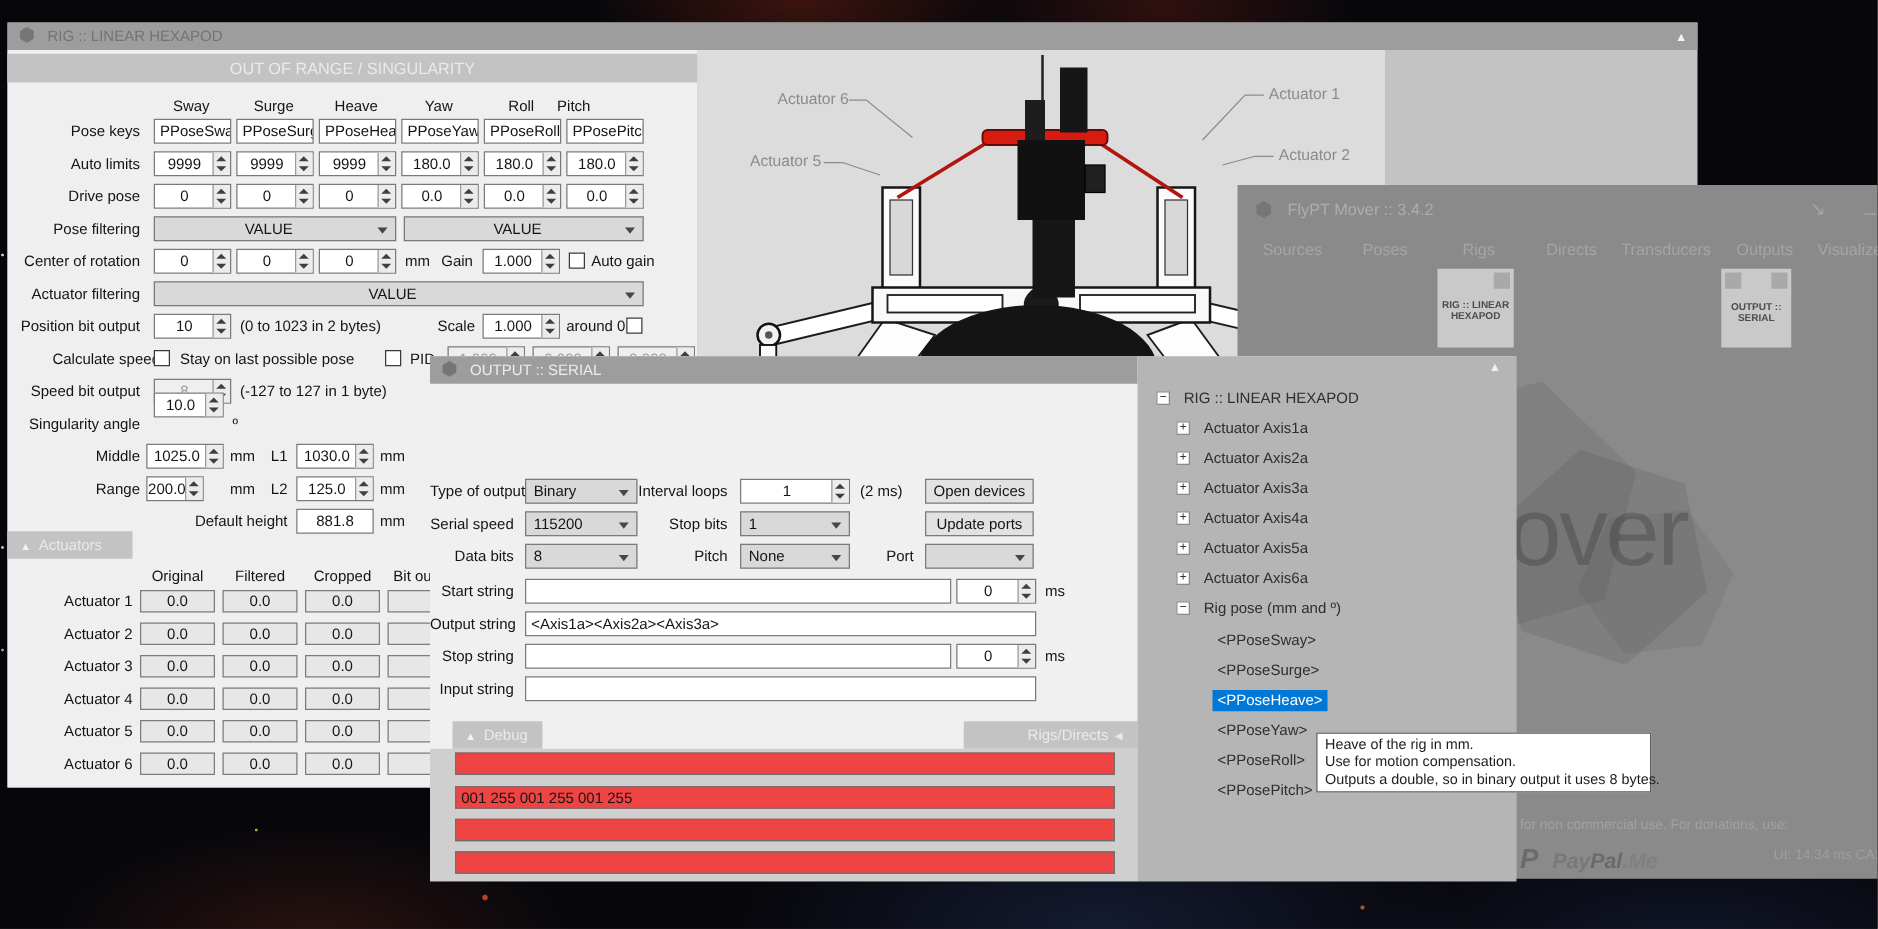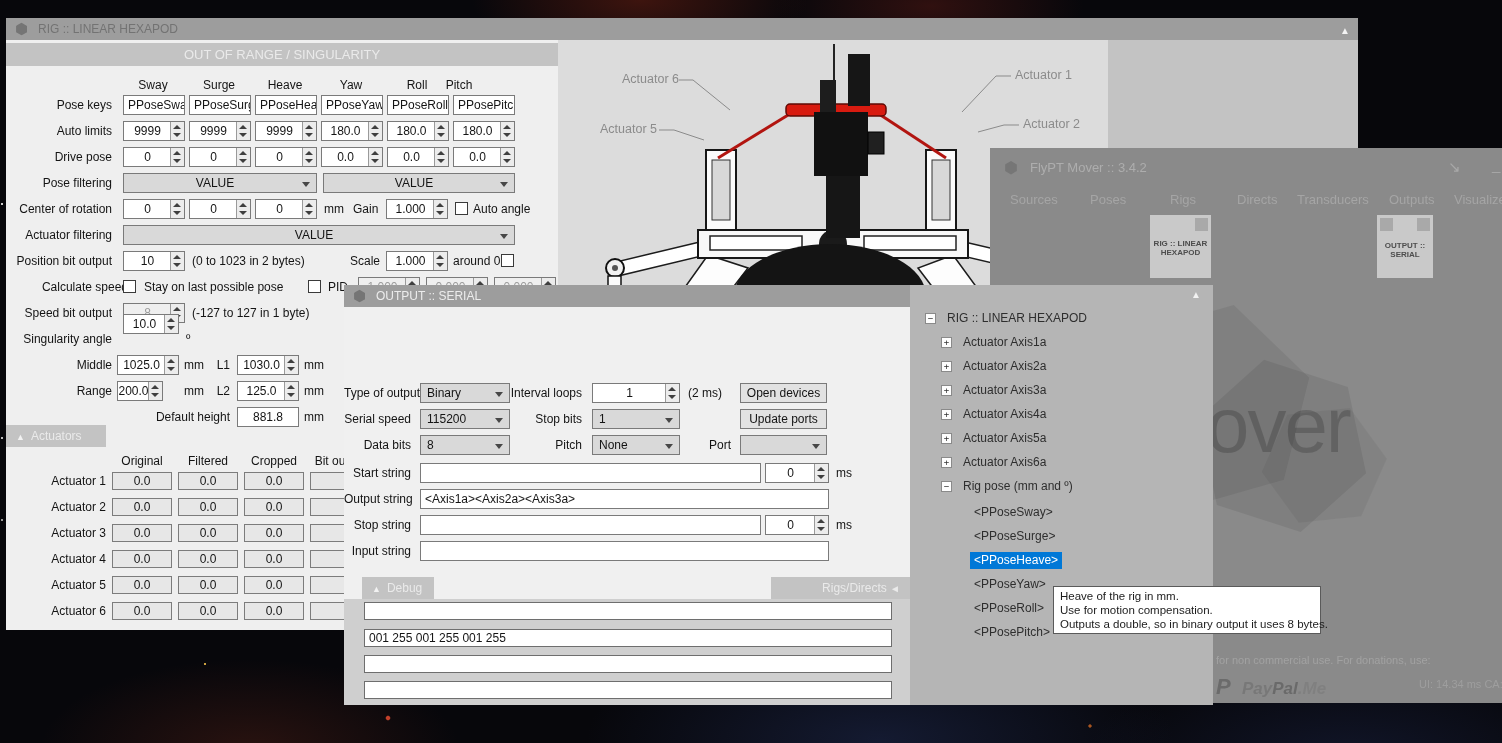--- a/index.html
+++ b/index.html
@@ -31,21 +31,21 @@
 .tab{position:absolute;background:#c3c3c3;color:#eaeaea;line-height:22px;height:22px;white-space:nowrap}
 .tab .tri{display:inline-block;margin:0 6px 0 10px;font-size:9px;color:#f2f2f2}
 .vbox{position:absolute;width:60px;height:18px;background:#e7e7e7;border:1px solid #7c7c7c;box-sizing:border-box;text-align:center;line-height:16px}
 .hdr{position:absolute;width:60px;text-align:center;white-space:nowrap}
 .tree-box{position:absolute;width:11px;height:11px;background:#fdfdfd;border:1px solid #8a8a8a;box-sizing:border-box;text-align:center;line-height:9px;font-size:9px;color:#333;font-family:"DejaVu Sans Mono",monospace}
 .titem{position:absolute;white-space:nowrap;line-height:17px;color:#2e2e2e}
 .titem.sel{background:#0078d7;color:#fff;padding:0 4px}
 .mtab{position:absolute;color:#a5a5a5;font-size:13px;white-space:nowrap}
 .card{position:absolute;background:#c9c9c9;text-align:center;font-size:8px;font-weight:bold;color:#4d4d4d}
 .card .sq{position:absolute;width:13px;height:13px;background:#a9a9a9}
-.dbox{position:absolute;left:20px;width:528px;height:18px;background:#ffffff;border:1px solid #6e6e6e;box-sizing:border-box;line-height:16px;padding:0 4px;white-space:nowrap;overflow:hidden}
+.dbox{position:absolute;left:20px;width:528px;height:18px;background:#ef4444;border:1px solid #6e6e6e;box-sizing:border-box;line-height:16px;padding:0 4px;white-space:nowrap;overflow:hidden}
 .vplabel{position:absolute;color:#8b8b8b;font-size:12.5px;white-space:nowrap}
 .wmhex{position:absolute;color:rgba(0,0,0,0.07);line-height:1}
 </style>
 </head>
 <body>
 
 <div class="abs" style="left:0;top:0;width:1502px;height:743px;
 background:
 radial-gradient(4px 4px at 723px 641px, #e05420 40%, rgba(224,84,32,0) 70%),
 radial-gradient(5px 5px at 567px 690px, #d8a53a 40%, rgba(216,165,58,0) 70%),
@@ -157,21 +157,21 @@
         <span class="v">0</span>
         <span class="sb"></span>
       </div>
     <div class="lb" style="left:318px;top:159px">mm</div>
     <div class="lb" style="left:347px;top:159px">Gain</div>
     <div class="ctl spin" style="left:380px;top:159px;width:62px">
         <span class="v">1.000</span>
         <span class="sb"></span>
       </div>
     <span class="cb" style="left:449px;top:162px"></span>
-    <div class="lb" style="left:467px;top:159px">Auto angle</div>
+    <div class="lb" style="left:467px;top:159px">Auto gain</div>
 
     <div class="lb r" style="left:0;top:185px;width:106px">Actuator filtering</div>
     <div class="ctl dd c" style="left:117px;top:185px;width:392px">VALUE</div>
 
     <div class="lb r" style="left:0;top:211px;width:106px">Position bit output</div>
     <div class="ctl spin" style="left:117px;top:211px;width:62px">
         <span class="v">10</span>
         <span class="sb"></span>
       </div>
     <div class="lb" style="left:186px;top:211px">(0 to 1023 in 2 bytes)</div>

